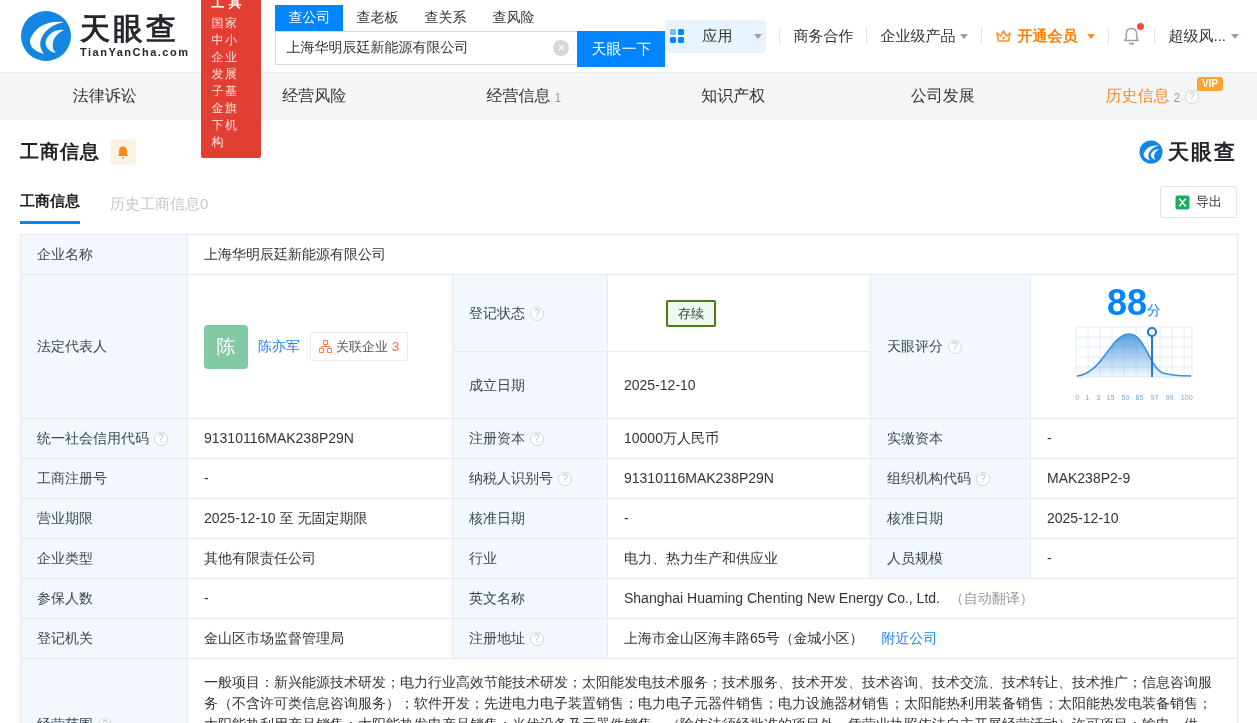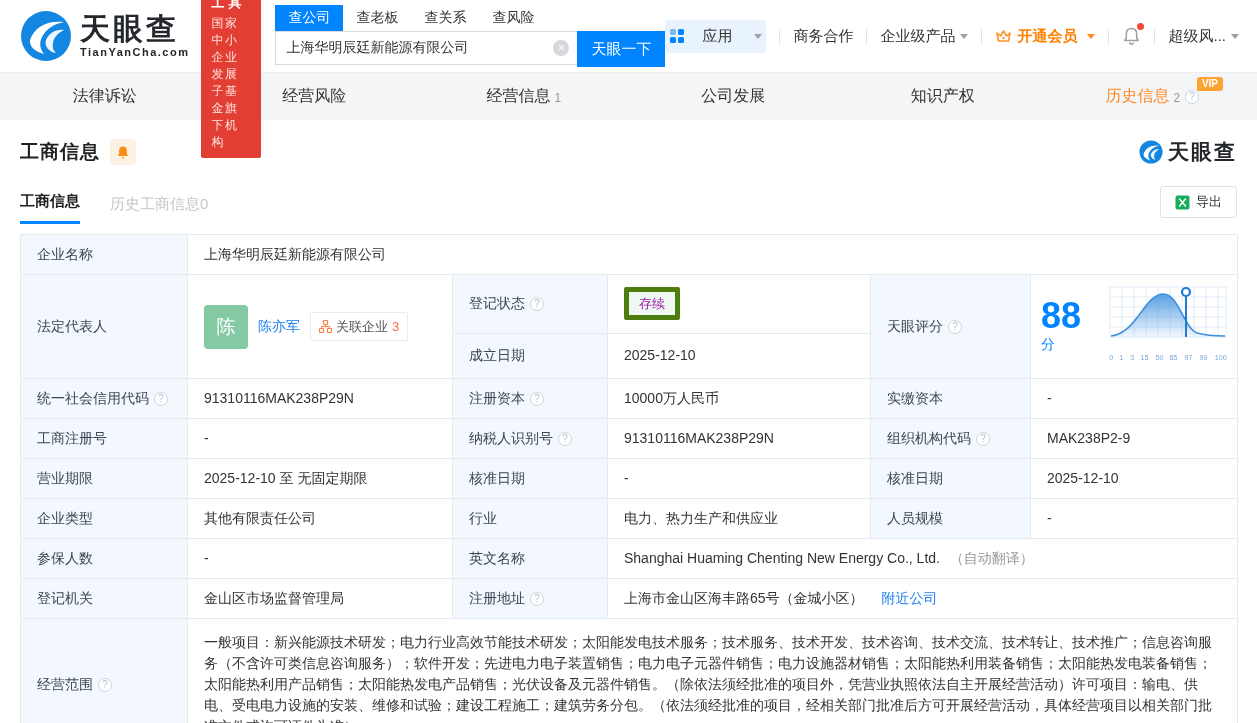--- a/index.html
+++ b/index.html
@@ -76,23 +76,23 @@
      line-height:21px; word-break:break-all;}
   td.lbl { background:#f2f8fd; color:#3c4654; }
   a.lnk { color:#2080f0; text-decoration:none; cursor:pointer; }
   .avatar-row { display:flex; align-items:center; gap:10px; }
   .avatar { width:44px; height:44px; border-radius:4px; background:#83c9a4; color:#fff; font-size:19px;
      display:flex; align-items:center; justify-content:center; }
   .relbadge { display:inline-flex; align-items:center; gap:4px; border:1px solid #ebebeb; border-radius:2px;
      padding:3px 8px; font-size:13px; cursor:pointer; background:#fff;}
   .relbadge .rl { color:#555; }
   .relbadge .rc { color:#ff6a3b; }
-  .status-badge { display:inline-block; padding:2px 10px; background:#edf9f1; border:5px solid #4d7c0f;
-     color:#a21caf; border-radius:2px; font-size:13px; line-height:19px;}
-  .score-cell { display:flex; align-items:center; gap:24px; padding:4px 0;}
+  .status-badge { display:inline-block; padding:2px 10px; background:#edf9f1; border:2px solid #4d7c0f;
+     color:#404040; border-radius:2px; font-size:13px; line-height:19px;margin-left:42px;}
+  .score-cell { display:flex; align-items:center; gap:4px; padding:4px 0;flex-direction:column;}
   .score-num { font-size:36px; font-weight:bold; color:#0084ff; line-height:36px;}
   .score-unit { font-size:14px; color:#0084ff; }
   .ticks { display:flex; justify-content:space-between; width:118px; margin-top:2px;}
   .ticks span { font-size:8px; color:#7ba7d4; transform:scale(0.9); }
   .gray-note { color:#999; margin-left:6px; }
   .dim { color:#333; }
   .scope-text { line-height:25px; }
 </style>
 </head>
 <body>
@@ -181,24 +181,24 @@
     <span>法律诉讼</span>
   </div>
   <div class="ptab">
     <span>经营风险</span>
   </div>
   <div class="ptab">
     <span>经营信息</span>
     <span class="cnt">1</span>
   </div>
   <div class="ptab">
+    <span>知识产权</span>
+  </div>
+  <div class="ptab">
     <span>公司发展</span>
-  </div>
-  <div class="ptab">
-    <span>知识产权</span>
   </div>
   <div class="ptab orange">
     <span>历史信息</span>
     <span class="cnt">2</span>
     <span class="qicon"></span>
     <span class="vipbadge">VIP</span>
   </div>
 </div>
 
 <div class="main">

